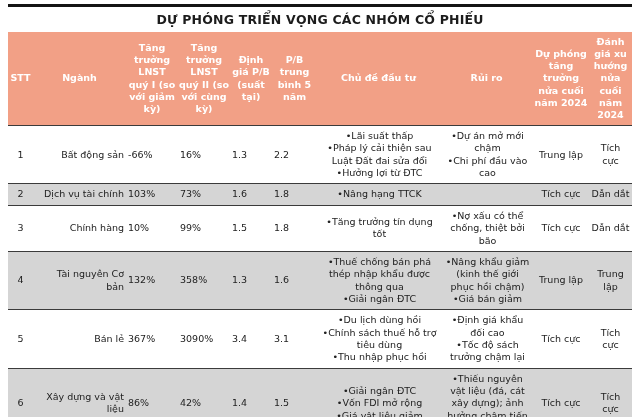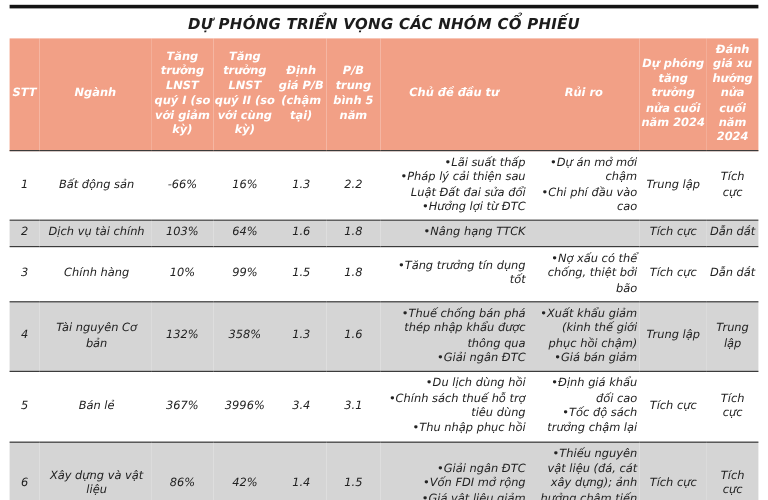--- a/index.html
+++ b/index.html
@@ -3,21 +3,21 @@
 <meta charset="utf-8">
 <style>
   * { margin: 0; padding: 0; box-sizing: border-box; }
   html, body {
     width: 640px; height: 417px;
     background: #ffffff;
     font-family: "DejaVu Sans", "Liberation Sans", sans-serif;
     color: #222222;
     overflow: hidden;
   }
-  .page { width: 640px; height: 300px; padding: 4px 8px 0 8px; font-style: italic; }
+  .page { width: 640px; height: 300px; padding: 4px 8px 0 8px; }
   .topbar {
     height: 3px; background: #141414; width: 624px; margin-bottom: 2px;
   }
   .title {
     text-align: center;
     font-size: 12.5px;
     font-weight: bold;
     color: #1c1c1c;
     padding: 3px 0 5px 0;
     letter-spacing: 0.2px;
@@ -42,24 +42,24 @@
   tbody tr:last-child { border-bottom: 1px solid #3b3b3b; }
   tbody tr.shaded { background: #D5D5D5; }
   td {
     font-size: 9.5px;
     line-height: 1.3;
     vertical-align: middle;
     padding: 4px 2px;
     color: #222222;
   }
   .c-stt { text-align: center; }
-  .c-nganh { text-align: center; padding-left: 4px; margin-left: 40px; }
-  .c-num { text-align: center; }
+  .c-nganh { text-align: right; padding-left: 4px; margin-left: 40px; }
+  .c-num { text-align: left; }
   .c-center { text-align: center; }
-  .c-list { text-align: right; padding-left: 4px; padding-right: 2px; }
+  .c-list { text-align: center; padding-left: 4px; padding-right: 2px; }
   .bullet-line::before { content: "\2022 "; }
 </style>
 </head>
 <body>
 
 <div class="page">
   <div class="topbar"></div>
   <div class="title">DỰ PHÓNG TRIỂN VỌNG CÁC NHÓM CỔ PHIẾU</div>
 
   <table>
@@ -74,21 +74,21 @@
       <col style="width:93px">
       <col style="width:56px">
       <col style="width:43px">
     </colgroup>
     <thead>
       <tr>
         <th>STT</th>
         <th>Ngành</th>
         <th>Tăng trưởng LNST quý I (so với giảm kỳ)</th>
         <th>Tăng trưởng LNST quý II (so với cùng kỳ)</th>
-        <th>Định giá P/B (chậm tại)</th>
+        <th>Định giá P/B (suất tại)</th>
         <th>P/B trung bình 5 năm</th>
         <th>Chủ đề đầu tư</th>
         <th>Rủi ro</th>
         <th>Dự phóng tăng trưởng nửa cuối năm 2024</th>
         <th>Đánh giá xu hướng nửa cuối năm 2024</th>
       </tr>
     </thead>
     <tbody id="table-body">
         <tr>
     <td class="c-stt">1</td>
@@ -106,21 +106,21 @@
             <div class="bullet-line">Dự án mở mới chậm</div>
             <div class="bullet-line">Chi phí đầu vào cao</div>
           </td>
     <td class="c-center">Trung lập</td>
     <td class="c-center">Tích cực</td>
   </tr>
         <tr class="shaded">
     <td class="c-stt">2</td>
     <td class="c-nganh">Dịch vụ tài chính</td>
     <td class="c-num">103%</td>
-    <td class="c-num">64%</td>
+    <td class="c-num">73%</td>
     <td class="c-num">1.6</td>
     <td class="c-num">1.8</td>
     <td class="c-list">
             <div class="bullet-line">Nâng hạng TTCK</div>
           </td>
     <td class="c-list"></td>
     <td class="c-center">Tích cực</td>
     <td class="c-center">Dẫn dắt</td>
   </tr>
         <tr>
@@ -144,31 +144,31 @@
     <td class="c-nganh">Tài nguyên Cơ bản</td>
     <td class="c-num">132%</td>
     <td class="c-num">358%</td>
     <td class="c-num">1.3</td>
     <td class="c-num">1.6</td>
     <td class="c-list">
             <div class="bullet-line">Thuế chống bán phá thép nhập khẩu được thông qua</div>
             <div class="bullet-line">Giải ngân ĐTC</div>
           </td>
     <td class="c-list">
-            <div class="bullet-line">Xuất khẩu giảm (kinh thế giới phục hồi chậm)</div>
+            <div class="bullet-line">Nâng khẩu giảm (kinh thế giới phục hồi chậm)</div>
             <div class="bullet-line">Giá bán giảm</div>
           </td>
     <td class="c-center">Trung lập</td>
     <td class="c-center">Trung lập</td>
   </tr>
         <tr>
     <td class="c-stt">5</td>
     <td class="c-nganh">Bán lẻ</td>
     <td class="c-num">367%</td>
-    <td class="c-num">3996%</td>
+    <td class="c-num">3090%</td>
     <td class="c-num">3.4</td>
     <td class="c-num">3.1</td>
     <td class="c-list">
             <div class="bullet-line">Du lịch dùng hồi</div>
             <div class="bullet-line">Chính sách thuế hỗ trợ tiêu dùng</div>
             <div class="bullet-line">Thu nhập phục hồi</div>
           </td>
     <td class="c-list">
             <div class="bullet-line">Định giá khẩu đối cao</div>
             <div class="bullet-line">Tốc độ sách trưởng chậm lại</div>

